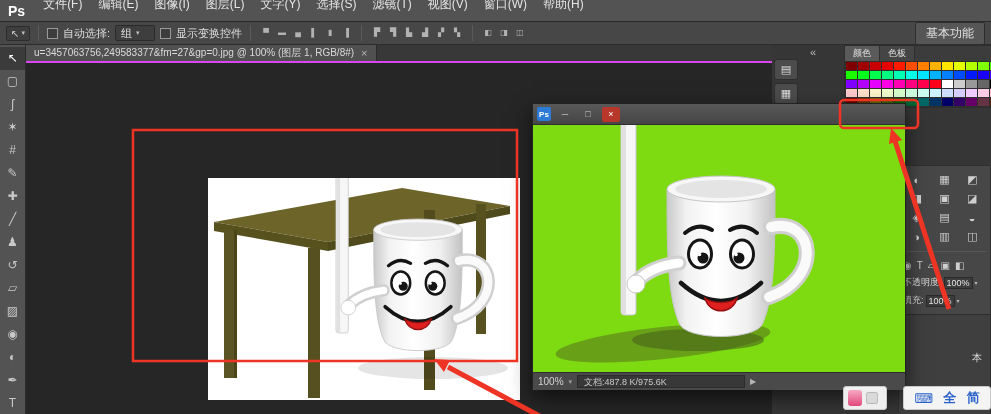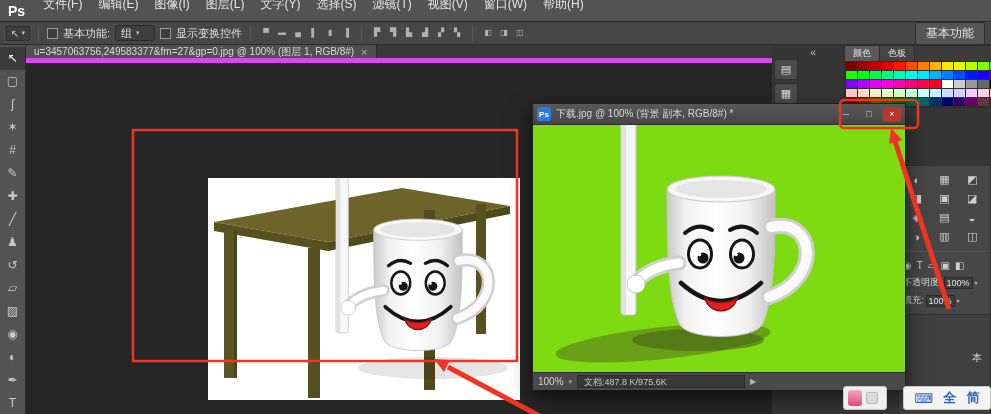--- a/index.html
+++ b/index.html
@@ -35,21 +35,21 @@
   
   .toolbar { position:absolute; left:0; top:45px; width:26px; height:369px; background:#535353;
              border-right:1px solid #2c2c2c; display:flex; flex-direction:column; align-items:stretch; padding-top:2px; }
   .tool { height:23px; display:flex; align-items:center; justify-content:center;
           color:#c9c9c9; font-size:12px; }
   .tool.active { background:#3b3b3b; color:#ffffff; }
 
   
   .canvas-bg { position:absolute; left:26px; top:45px; width:965px; height:369px; background:#262626; }
   .tabbar { position:absolute; left:26px; top:45px; width:746px; height:18px; background:#383838;
-            border-bottom:5px solid #d946ef; display:flex; }
+            border-bottom:2px solid #d946ef; display:flex; }
   .doc-tab { display:flex; align-items:center; gap:7px; background:#505050; color:#d9d9d9;
              font-size:10px; padding:0 8px; border-right:1px solid #2b2b2b; white-space:nowrap; }
   .tab-close { color:#b5b5b5; font-size:11px; }
   .doc-image { position:absolute; left:208px; top:178px; width:312px; height:222px; background:#fff; }
   .doc-image svg { display:block; }
 
   
   .dock { position:absolute; left:772px; top:45px; width:219px; height:369px; background:#363636; }
   .dock-chevron { position:absolute; left:38px; top:1px; color:#bdbdbd; font-size:11px; }
   .collapsed-col { position:absolute; left:2px; top:14px; display:flex; flex-direction:column; gap:3px; }
@@ -167,21 +167,21 @@
       </div>
   </div>
 
   <div class="optionsbar">
     <div class="opt-tool">
       <span>↖</span>
       <span class="mini-arrow">▾</span>
     </div>
     <div class="vdiv"></div>
     <span class="checkbox"></span>
-    <span class="opt-label">基本功能:</span>
+    <span class="opt-label">自动选择:</span>
     <div class="dropdown">
       <span>组</span>
       <span class="mini-arrow">▾</span>
     </div>
     <span class="checkbox"></span>
     <span class="opt-label">显示变换控件</span>
     <div class="vdiv"></div>
     <div class="icon-row">
 
     <span class="opt-icon">▀</span>
@@ -416,21 +416,20 @@
       </div>
       <div class="layers-list">
         <span class="layer-partial">本</span>
       </div>
     </div>
   </div>
 
   <div class="float-win">
     <div class="f-titlebar">
       <span class="ps-chip">Ps</span>
-      <span class="f-title">下载.jpg @ 100% (背景 副本, RGB/8#) *</span>
       <span class="winbtn">─</span>
       <span class="winbtn">□</span>
       <span class="winbtn close">×</span>
     </div>
     <div class="f-content">
       <svg width="374" height="247" viewBox="0 0 374 247">
         <rect x="0" y="0" width="374" height="247" fill="#7edb12"></rect>
         <ellipse cx="130" cy="218" rx="108" ry="16" fill="#55711c" opacity="0.55" transform="rotate(-6 130 218)"></ellipse>
         <ellipse cx="165" cy="215" rx="66" ry="11" fill="#49621a" opacity="0.6"></ellipse>
         <use href="#mug-def" transform="translate(88,40)"></use>

